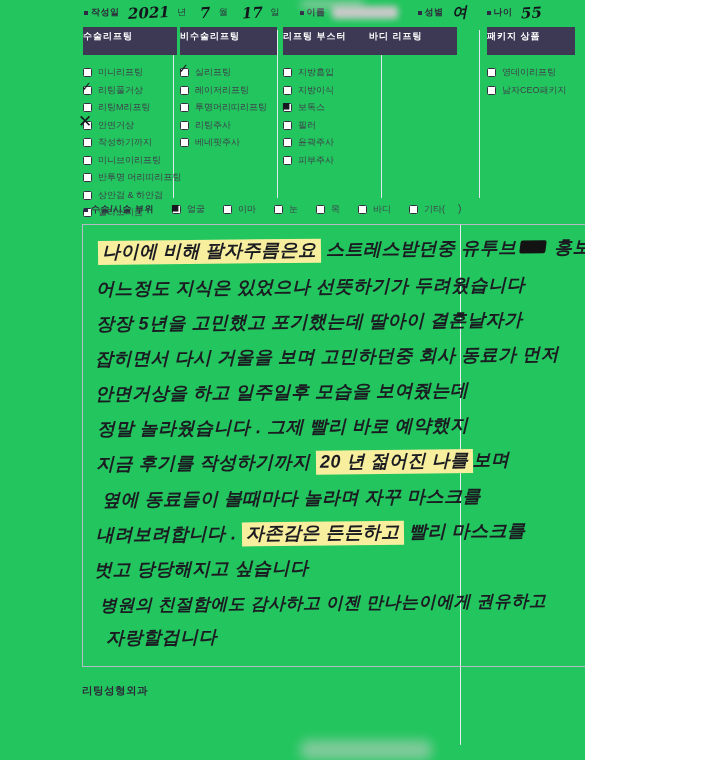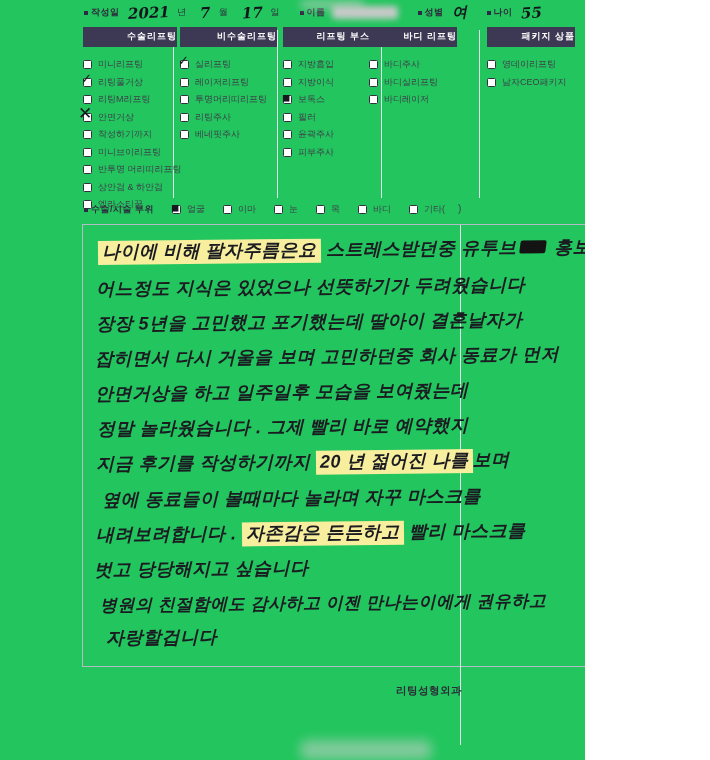--- a/index.html
+++ b/index.html
@@ -12,22 +12,22 @@
   .bullet{display:inline-block;width:4px;height:4px;background:#2c2a44;margin:0 3px 0 0;flex:none;}
   .flabel{font-weight:bold;letter-spacing:0.5px;}
   .hand{font-family:"DejaVu Serif",serif;font-style:italic;font-weight:bold;
         font-size:15px;color:#14141c;display:inline-block;transform:rotate(-3deg);}
   .nameblur{display:inline-block;width:66px;height:13px;background:#c9c9c9;
             filter:blur(3px);border-radius:3px;margin:0 6px;}
   .sp8{width:8px;flex:none;} .sp14{width:14px;flex:none;} .sp20{width:20px;flex:none;}
 
   
   .col{position:absolute;top:27px;}
-  .colhead{background:#3d3954;color:#fff;font-size:9px;font-weight:bold;text-align:right;
-           padding:3px 0 4px;letter-spacing:1px;white-space:nowrap;}
+  .colhead{background:#3d3954;color:#fff;font-size:9px;font-weight:bold;text-align:left;
+           padding:3px 0 12px;letter-spacing:1px;white-space:nowrap;}
   .items{margin-top:12px;}
   .item{display:flex;align-items:center;height:11px;margin-bottom:6.5px;white-space:nowrap;}
   .cb{width:7px;height:7px;border:1.5px solid #30303e;border-radius:1.5px;
       position:relative;flex:none;margin-right:6px;background:#fff;}
   .mark{position:absolute;left:-3px;top:-7px;font-size:13px;line-height:1;
         color:#17171f;font-weight:bold;font-family:"DejaVu Sans",sans-serif;}
   .lbl{font-size:9px;color:#3f3f4a;}
 
   .vline{position:absolute;width:1px;background:#e4e7ee;}
 
@@ -39,21 +39,21 @@
 
   
   .handbox{position:absolute;top:224px;left:82px;width:544px;height:441px;
            border:1px solid #b6bcc6;background:transparent;}
   .hw{position:absolute;white-space:nowrap;font-size:18px;font-weight:600;font-style:italic;
       color:#1b1b22;letter-spacing:0.5px;transform:rotate(-0.6deg);transform-origin:left center;}
   .hl{background:#f8ef9e;padding:1px 4px 3px;}
   .redact{display:inline-block;width:26px;height:13px;background:#131313;
           transform:skew(-8deg);border-radius:2px;margin:0 3px;vertical-align:baseline;}
 
-  .footer{position:absolute;top:684px;left:82px;width:380px;text-align:right;
+  .footer{position:absolute;top:684px;left:82px;width:380px;text-align:left;
           font-size:10.5px;font-weight:bold;letter-spacing:0.5px;color:#2c2c38;}
 
   
   .artifact{position:absolute;filter:blur(4px);background:#cfcfcf;opacity:0.55;border-radius:8px;}
 </style>
 </head>
 <body>
 
 <div class="paper">
 
@@ -227,40 +227,20 @@
         <span class="cb">
             <span class="mark"></span>
           </span>
         <span class="lbl">피부주사</span>
       </div>
     </div>
   </div>
 
   <div class="col" style="left:369px;width:88px;">
     <div class="colhead">바디 리프팅</div>
-    <div class="items">
-      <div class="item">
-        <span class="cb">
-            <span class="mark"></span>
-          </span>
-        <span class="lbl">바디주사</span>
-      </div>
-      <div class="item">
-        <span class="cb">
-            <span class="mark"></span>
-          </span>
-        <span class="lbl">바디실리프팅</span>
-      </div>
-      <div class="item">
-        <span class="cb">
-            <span class="mark"></span>
-          </span>
-        <span class="lbl">바디레이저</span>
-      </div>
-    </div>
   </div>
 
   <div class="col" style="left:487px;width:88px;">
     <div class="colhead">패키지 상품</div>
     <div class="items">
       <div class="item">
         <span class="cb">
             <span class="mark"></span>
           </span>
         <span class="lbl">영데이리프팅</span>

